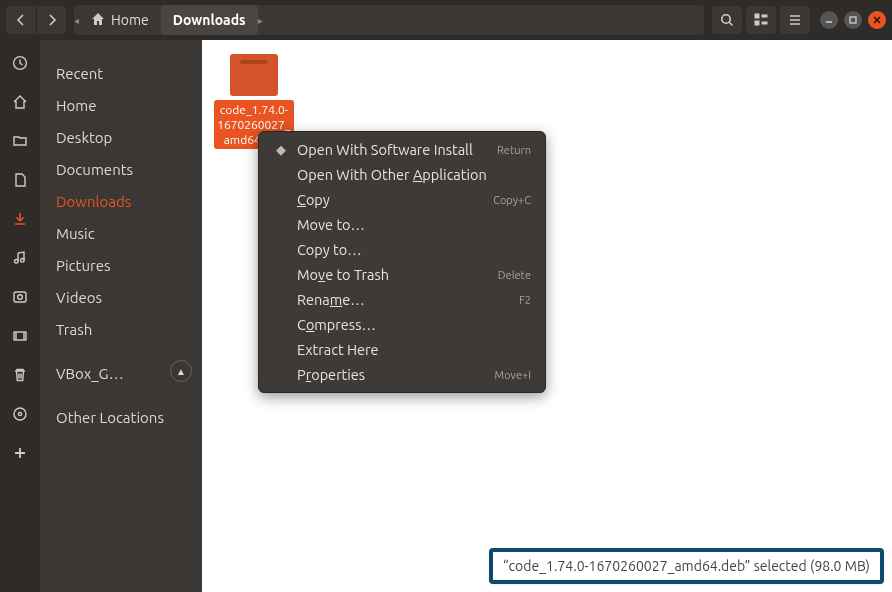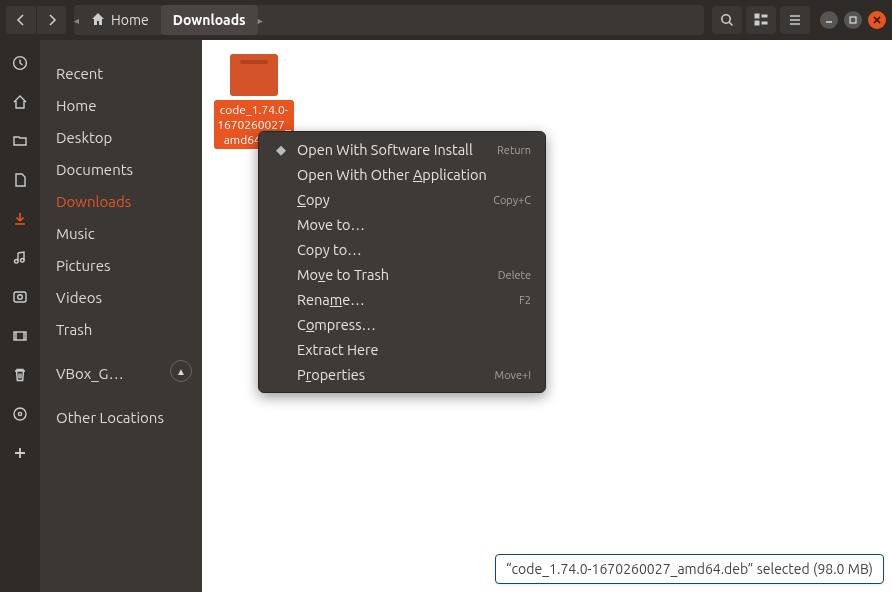--- a/index.html
+++ b/index.html
@@ -89,21 +89,21 @@
     cursor: pointer;
   }
   .ctx-ic { width: 20px; display:flex; justify-content:center; font-size:13px; color:#bbb;}
   .ctx-label { flex: 1; padding-left: 6px; }
   .ctx-accel { color: #a7a29e; font-size: 11px; }
   .u { text-decoration: underline; }
 
   
   .status {
     position: absolute; right: 8px; bottom: 8px;
-    background: #fff; border: 1px solid #0c4a6e; border-radius: 4px;
+    background: #fff; border: 4px solid #0c4a6e; border-radius: 4px;
     padding: 6px 10px; font-size: 14px; color: #444;
     box-shadow: 0 1px 3px rgba(0,0,0,.08);
   }
 </style>
 </head>
 <body>
 
 <div class="header">
   <div class="nav-pair">
     <div class="hdr-btn">

